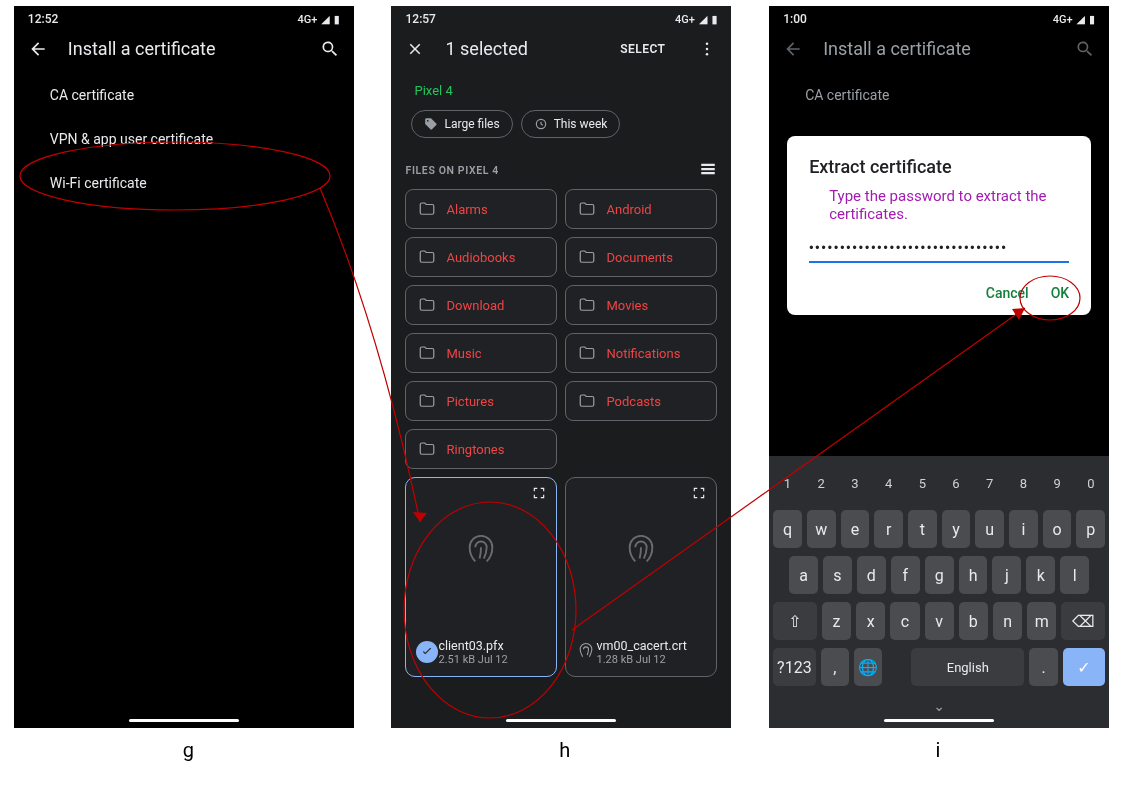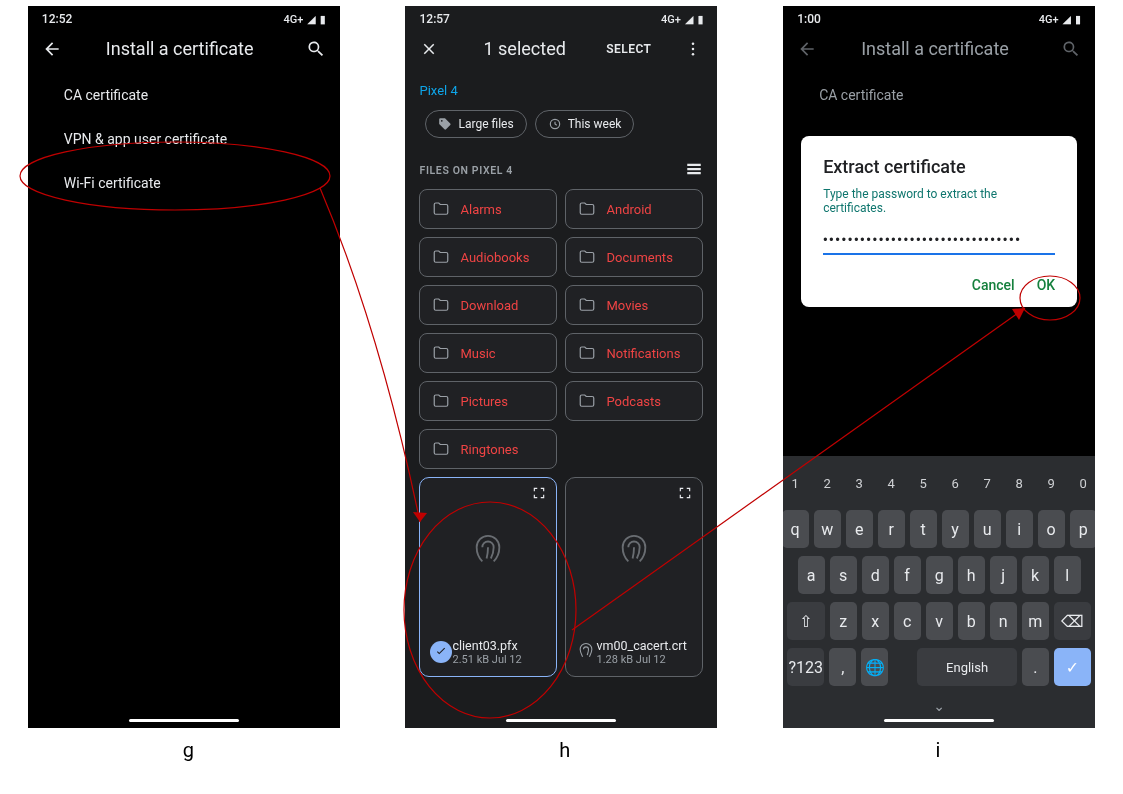--- a/index.html
+++ b/index.html
@@ -5,48 +5,48 @@
   * { box-sizing: border-box; margin: 0; padding: 0; }
   body {
     width: 1123px;
     height: 794px;
     background: #fff;
     font-family: -apple-system, Roboto, Arial, sans-serif;
     position: relative;
   }
   .row { display: flex; justify-content: space-around; padding: 6px 10px 0 10px; gap: 30px; }
   .phone {
-    width: 312px;
+    width: 340px;
     height: 722px;
     background: #000;
     color: #e8eaed;
     border-radius: 0;
     position: relative;
     overflow: hidden;
     font-size: 13px;
   }
   .phone.dark2 { background: #1b1c1e; }
   .statusbar {
     display: flex; justify-content: space-between; align-items: center;
     padding: 6px 14px 4px 14px; font-size: 12px; font-weight: 500;
   }
   .statusbar .icons { display:flex; gap:4px; align-items:center; font-size:11px;}
   .appbar {
     display: flex; align-items: center; gap: 20px;
     padding: 8px 14px 14px 14px;
   }
-  .appbar .title { font-size: 18px; font-weight: 400; flex: 1; margin-left: 24px; }
+  .appbar .title { font-size: 18px; font-weight: 400; flex: 1; }
   .appbar .ico { width:20px; height:20px; display:flex; align-items:center; justify-content:center;}
   .list-item {
     padding: 14px 36px; font-size: 14px; color:#e8eaed;
   }
   .nav-pill { width:110px; height:3px; background:#fff; border-radius:3px; position:absolute; bottom:6px; left:50%; transform:translateX(-50%); }
 
   
-  .crumb { color:#0ea5e9; font-size:13px; padding:10px 14px 6px 14px;}
+  .crumb { color:#22c55e; font-size:13px; padding:10px 14px 6px 14px;margin-left:9px;}
   .chips { display:flex; gap:8px; padding:6px 20px;}
   .chip {
     border:1px solid #5f6368; border-radius:18px; padding:6px 12px;
     font-size:12px; color:#e8eaed; display:flex; align-items:center; gap:6px;
   }
   .section-head {
     display:flex; justify-content:space-between; align-items:center;
     padding:16px 14px 8px 14px; font-size:10.5px; letter-spacing:.06em; font-weight:600; color:#9aa0a6;
   }
   .grid-folders {
@@ -78,21 +78,21 @@
   .filecard .meta .sub { font-size:11px; color:#9aa0a6; }
 
   
   .phone.dim .appbar, .phone.dim .statusbar { }
   .dialog {
     position:absolute; top:130px; left:18px; right:18px;
     background:#fff; color:#202124; border-radius:8px; padding:20px 22px 14px 22px;
     box-shadow:0 4px 20px rgba(0,0,0,.4);
   }
   .dialog h3 { font-size:18px; margin-bottom:10px; font-weight:500;}
-  .dialog .hint { font-size:12px; color:#0f766e; margin-bottom:14px;}
+  .dialog .hint { font-size:15px; color:#a21caf; margin-bottom:14px;margin-left:20px;}
   .dialog .pw {
     border:none; border-bottom:2px solid #1a73e8; width:100%; padding:4px 0 6px 0;
     font-size:12px; letter-spacing:2px; color:#202124; outline:none;
     text-align:left;
   }
   .dialog .actions { display:flex; justify-content:flex-end; gap:22px; margin-top:22px;}
   .dialog .actions span { color:#15803d; font-size:14px; font-weight:500;}
   .keyboard {
     position:absolute; bottom:0; left:0; right:0; background:#2b2d30; padding:8px 4px 14px 4px;
   }

